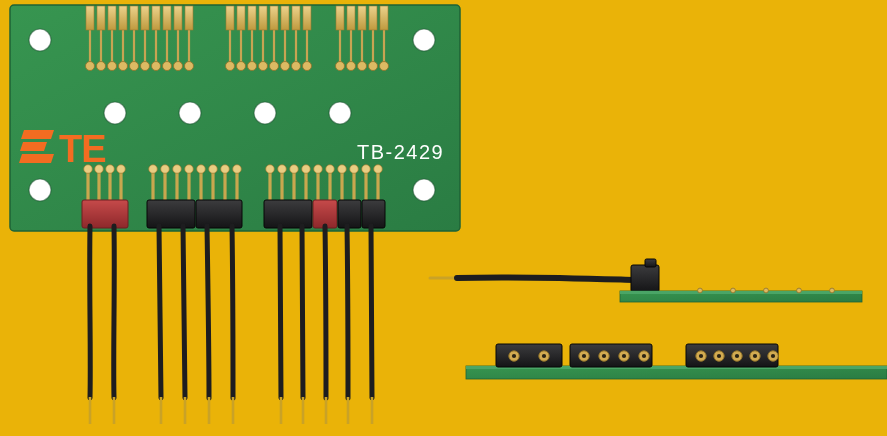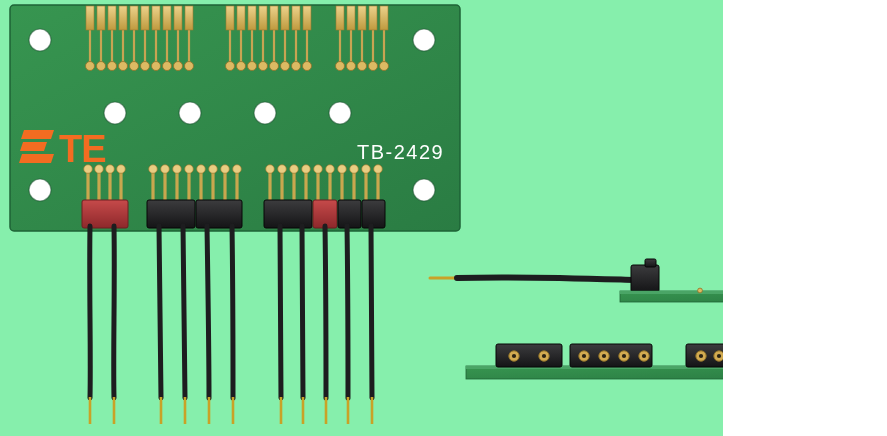--- a/index.html
+++ b/index.html
@@ -4,21 +4,21 @@
 <style>
   :root{
     --orange:#f36c21;
     --black-wire:#1d1d1f;
     --board-green:#2f8a4c;
     --board-green-dark:#1e6336;
     --red-connector:#b03a3c;
   }
   html,body{margin:0;padding:0;background:#fff;}
   .stage{
-    position:relative;width:723px;height:436px;background:#86efac;overflow:hidden;
+    position:relative;width:887px;height:436px;background:#eab308;overflow:hidden;
     font-family:"Liberation Sans",sans-serif;
   }
   svg{display:block;}
   .board{fill:url(#gradBoard);stroke:var(--board-green-dark);stroke-width:1.5;}
   .trace{stroke:#c8a452;stroke-width:2.2;fill:none;}
   .hole{fill:#ffffff;stroke:#174f2b;stroke-width:1.2;stroke-opacity:.55;}
   .housing-black{fill:url(#gradBlack);stroke:#060606;stroke-width:1;}
   .housing-red{fill:url(#gradRed);stroke:#6e1f21;stroke-width:1;}
   .wire{fill:none;stroke:var(--black-wire);stroke-width:5;stroke-linecap:round;}
   .tip{fill:none;stroke:#c9a227;stroke-width:2.6;stroke-linecap:butt;}

